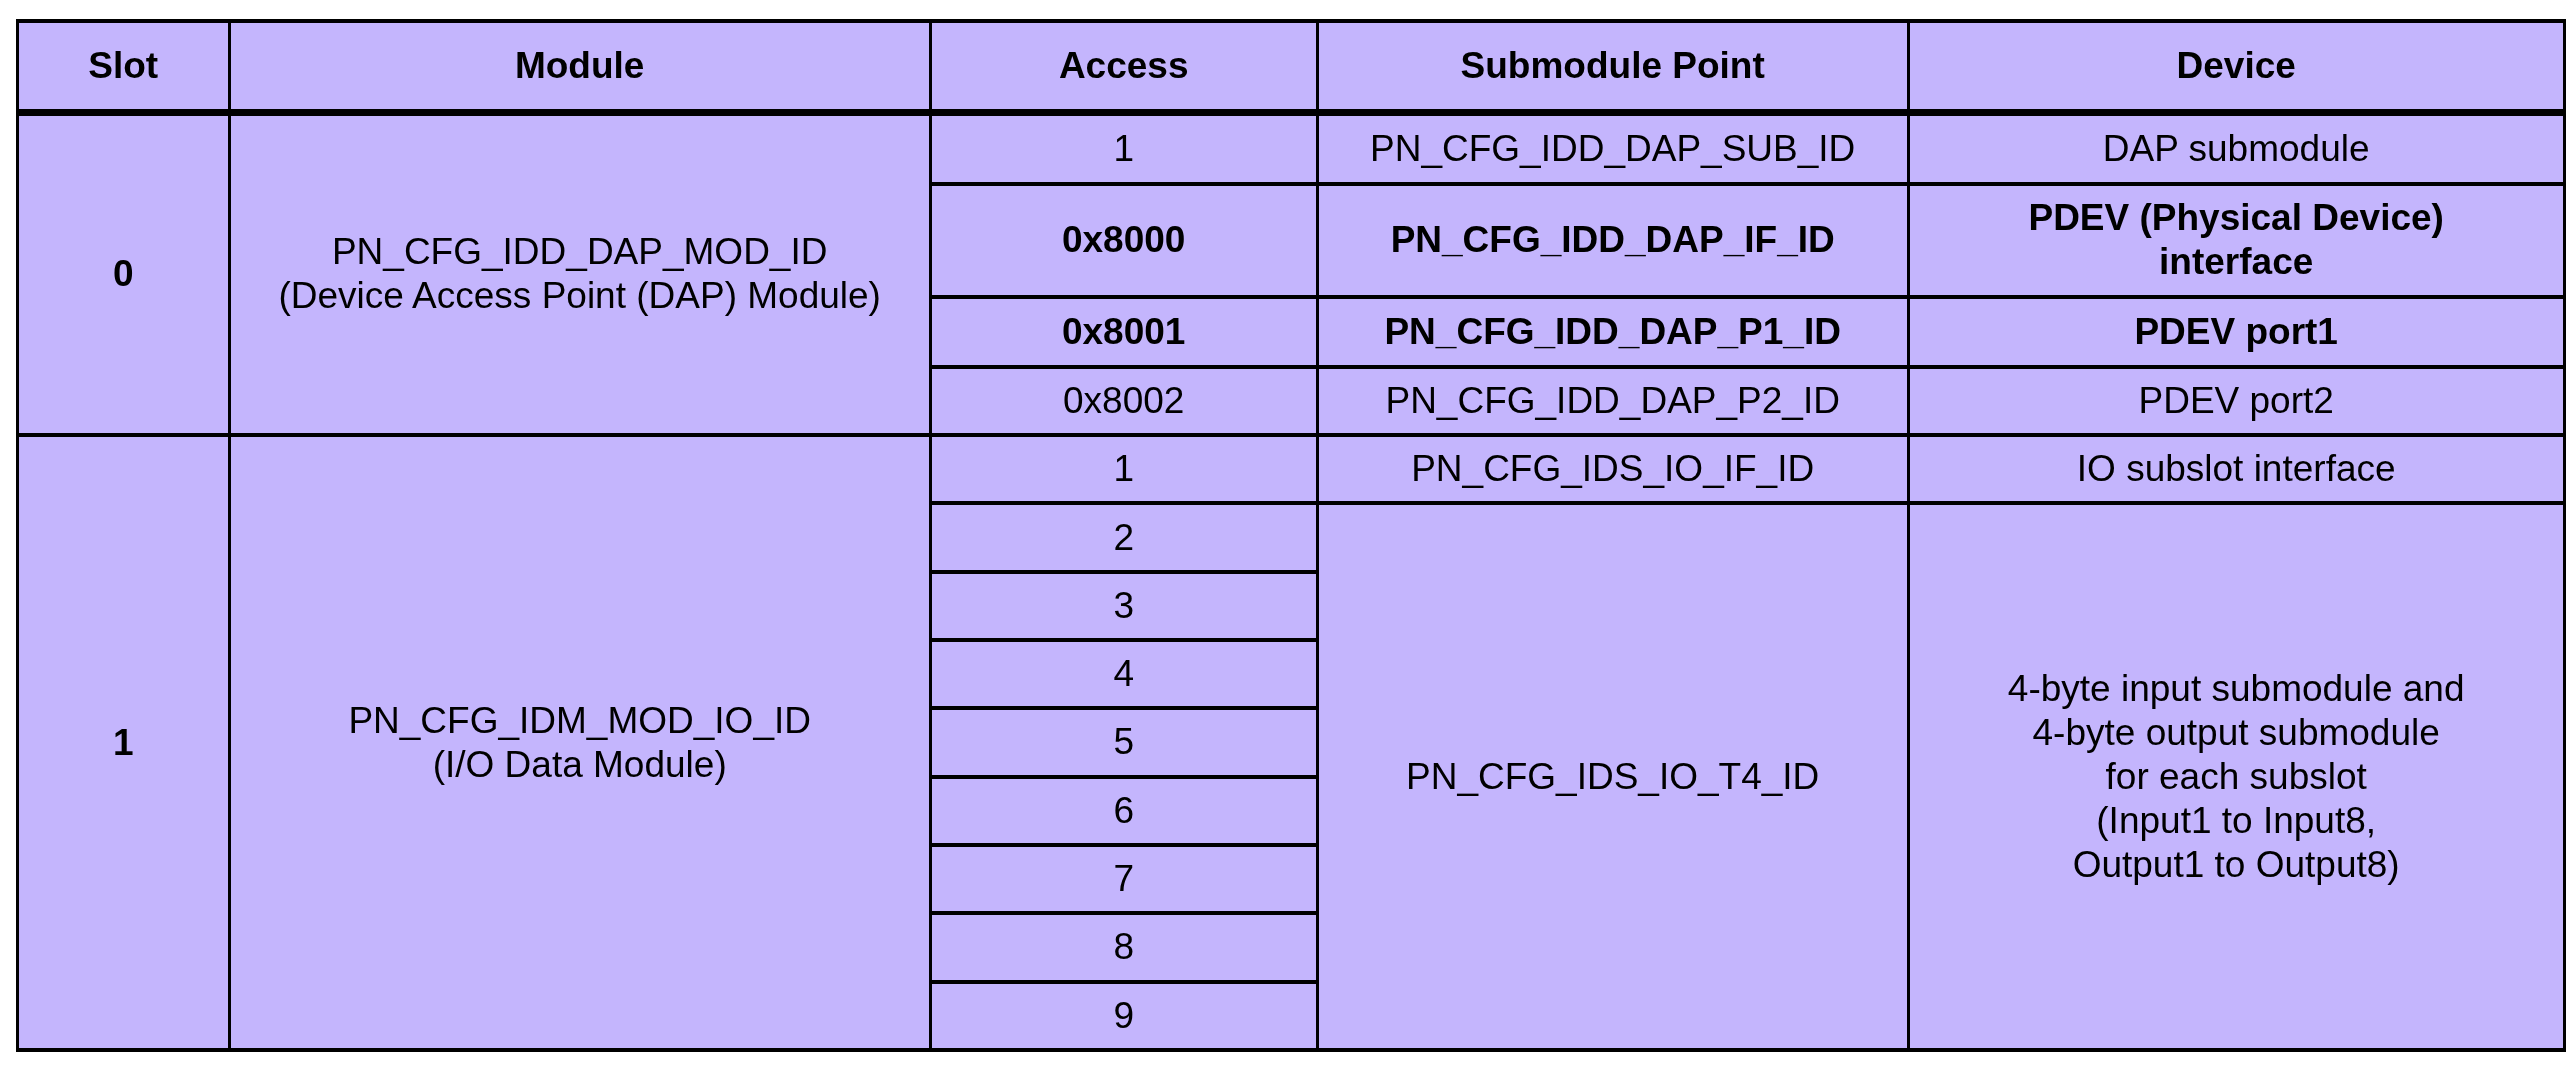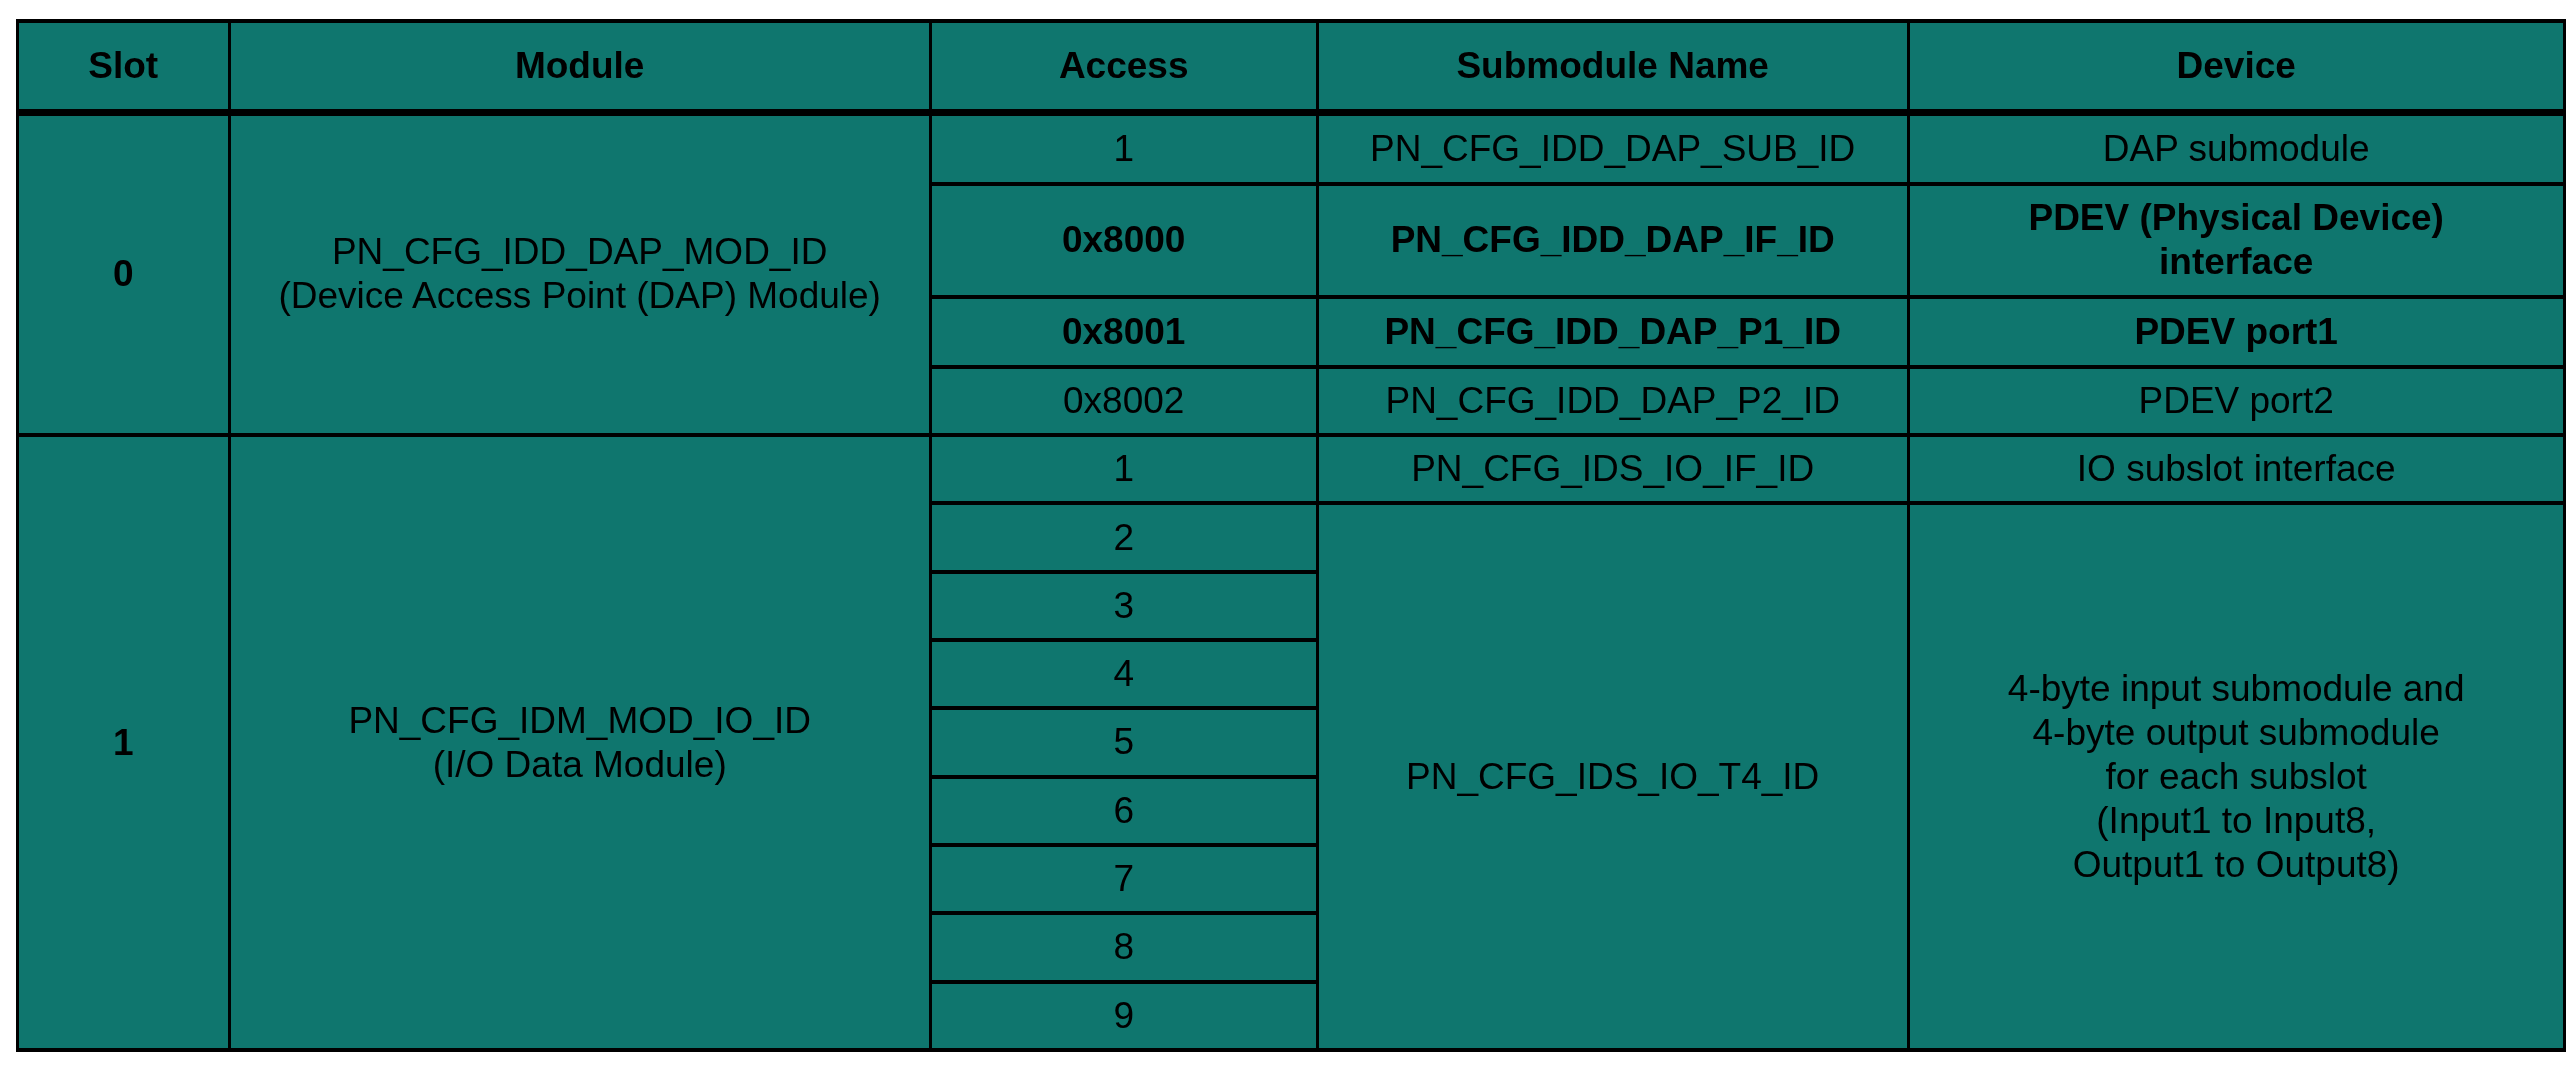--- a/index.html
+++ b/index.html
@@ -15,21 +15,21 @@
     color: #000000;
   }
   table.cfg {
     position: absolute;
     left: 15.7px;
     top: 19px;
     width: 2546px;
     height: 1033px;
     border-collapse: collapse;
     table-layout: fixed;
-    background: #0f766e;
+    background: #c4b5fd;
   }
   table.cfg th,
   table.cfg td {
     border-left: 3.9px solid #000;
     border-right: 3.9px solid #000;
     border-top: 4.7px solid #000;
     border-bottom: 4.7px solid #000;
     text-align: center;
     vertical-align: middle;
     font-size: 37px;
@@ -65,21 +65,21 @@
     <col style="width:701px">
     <col style="width:387px">
     <col style="width:591px">
     <col style="width:656px">
   </colgroup>
   <thead>
     <tr class="hdr">
       <th>Slot</th>
       <th>Module</th>
       <th>Access</th>
-      <th>Submodule Name</th>
+      <th>Submodule Point</th>
       <th>Device</th>
     </tr>
   </thead>
   <tbody>
     <tr class="r1">
       <td class="slot-num" rowspan="4">0</td>
       <td rowspan="4">PN_CFG_IDD_DAP_MOD_ID
 (Device Access Point (DAP) Module)</td>
       <td>1</td>
       <td>PN_CFG_IDD_DAP_SUB_ID</td>

